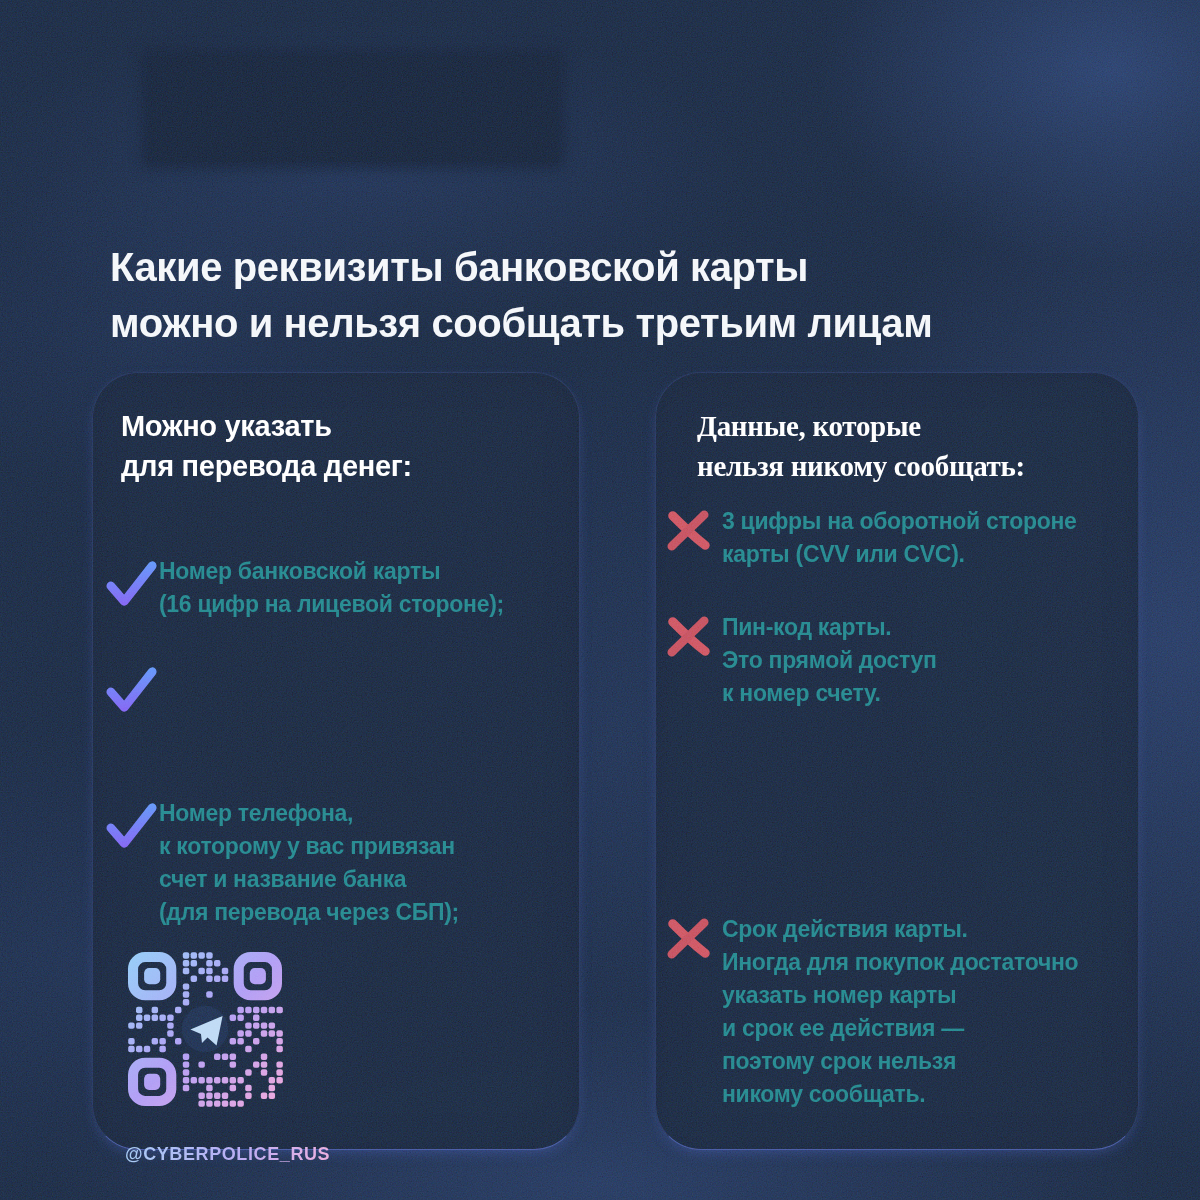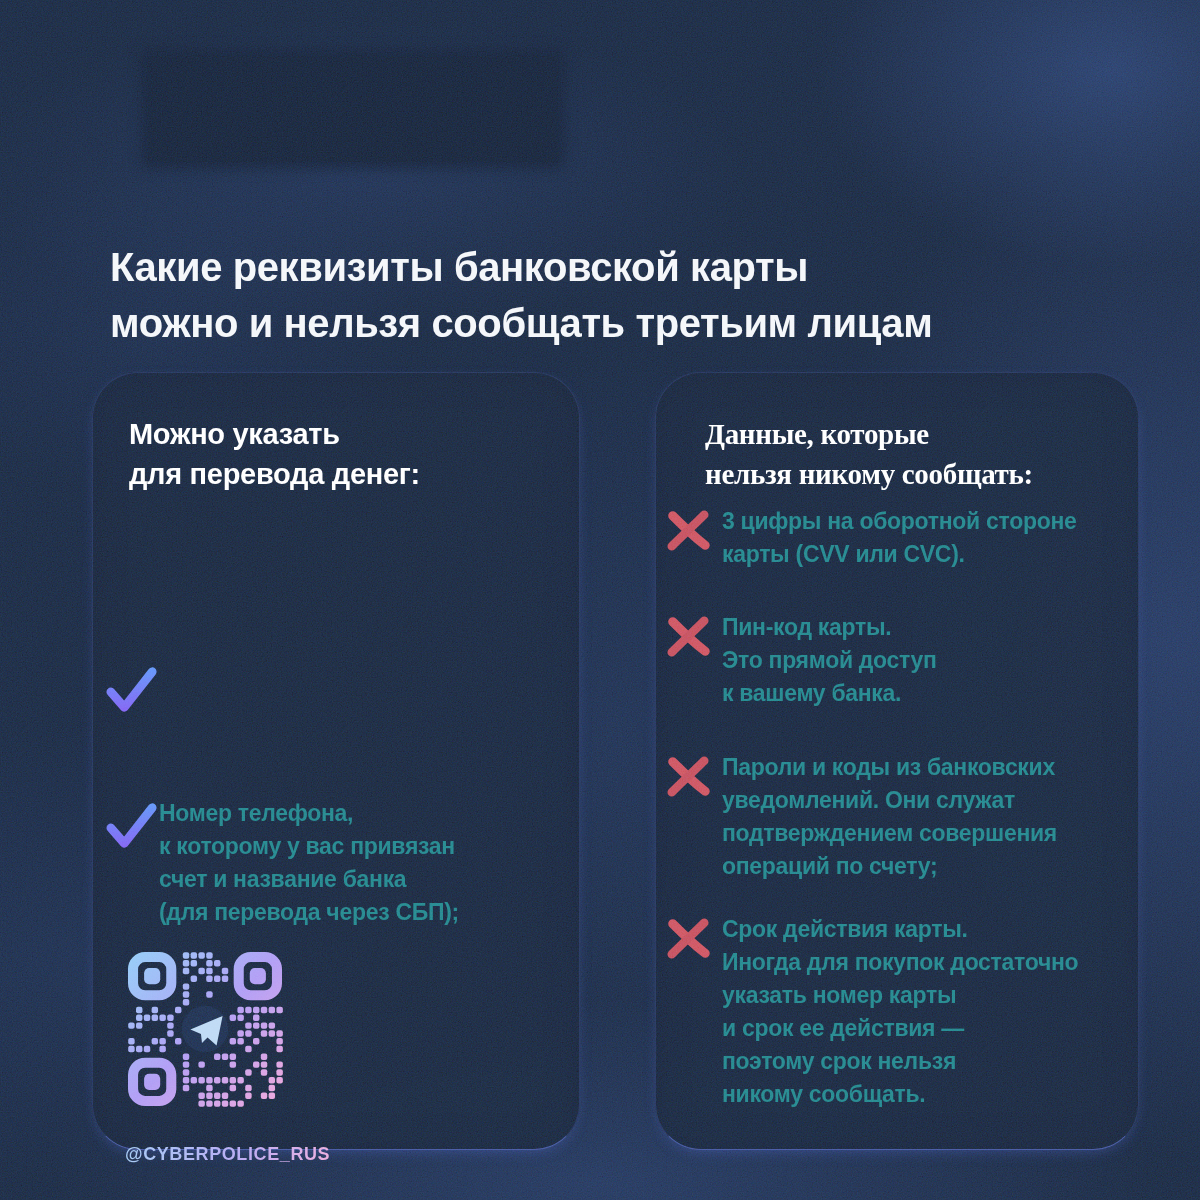--- a/index.html
+++ b/index.html
@@ -31,21 +31,21 @@
   .card{
     position:absolute;top:372px;height:776px;border-radius:46px;z-index:4;
     background:rgba(5,6,10,.93);
     border:1.5px solid rgba(72,86,190,.22);
     border-bottom-color:rgba(96,112,240,.55);
     box-shadow:0 5px 16px -6px rgba(70,92,235,.45), inset 0 0 30px rgba(0,0,2,.6);
   }
   .card-left{left:92px;width:486px;}
   .card-right{left:655px;width:482px;}
   .card h2{
-    position:absolute;margin:8px;top:33px;
+    position:absolute;margin:0;top:33px;
     font-size:29px;line-height:1.38;font-weight:700;letter-spacing:-.3px;
     color:#ffffff;white-space:pre-line;
   }
   .card-left h2{left:28px;}
   .card-right h2{left:41px;font-family:Liberation Serif, serif;}
   .item{position:absolute;left:0;right:4px;}
   .item .icon{position:absolute;top:4px;display:block;}
   .card-left  .item .icon{left:13px;}
   .card-right .item .icon{left:9px;}
   .item-text{
@@ -88,20 +88,29 @@
 
   <div class="redacted"></div>
 
   <h1 class="title">Какие реквизиты банковской карты
 можно и нельзя сообщать третьим лицам</h1>
 
   <section class="card card-left">
     <h2>Можно указать
 для перевода денег:</h2>
 
+    <div class="item" style="top:182px">
+      <span class="icon">
+        <svg width="52" height="50" viewBox="0 0 54 50">
+            <path d="M5 27 L19 43 L48 6" fill="none" stroke="url(#cg)" stroke-width="9" stroke-linecap="round" stroke-linejoin="round"></path>
+          </svg>
+      </span>
+      <div class="item-text">Номер банковской карты
+(16 цифр на лицевой стороне);</div>
+    </div>
 
     <div class="item" style="top:288px">
       <span class="icon">
         <svg width="52" height="50" viewBox="0 0 54 50">
             <path d="M5 27 L19 43 L48 6" fill="none" stroke="url(#cg)" stroke-width="9" stroke-linecap="round" stroke-linejoin="round"></path>
           </svg>
       </span>
     </div>
 
     <div class="item" style="top:424px">
@@ -262,35 +271,23 @@
 
     <div class="item" style="top:238px">
       <span class="icon">
         <svg width="46" height="42" viewBox="0 0 48 44">
             <path d="M8 7 C17 16 29 28 42 38" fill="none" stroke="#cb3a34" stroke-width="9.5" stroke-linecap="round"></path>
             <path d="M41 6 C31 16 18 28 7 39" fill="none" stroke="#c23530" stroke-width="9" stroke-linecap="round"></path>
           </svg>
       </span>
       <div class="item-text">Пин-код карты.
 Это прямой доступ
-к вашему банка.</div>
-    </div>
-
-    <div class="item" style="top:378px">
-      <span class="icon">
-        <svg width="46" height="42" viewBox="0 0 48 44">
-            <path d="M8 7 C17 16 29 28 42 38" fill="none" stroke="#cb3a34" stroke-width="9.5" stroke-linecap="round"></path>
-            <path d="M41 6 C31 16 18 28 7 39" fill="none" stroke="#c23530" stroke-width="9" stroke-linecap="round"></path>
-          </svg>
-      </span>
-      <div class="item-text">Пароли и коды из банковских
-уведомлений. Они служат
-подтверждением совершения
-операций по счету;</div>
-    </div>
+к номер счету.</div>
+    </div>
+
 
     <div class="item" style="top:540px">
       <span class="icon">
         <svg width="46" height="42" viewBox="0 0 48 44">
             <path d="M8 7 C17 16 29 28 42 38" fill="none" stroke="#cb3a34" stroke-width="9.5" stroke-linecap="round"></path>
             <path d="M41 6 C31 16 18 28 7 39" fill="none" stroke="#c23530" stroke-width="9" stroke-linecap="round"></path>
           </svg>
       </span>
       <div class="item-text">Срок действия карты.
 Иногда для покупок достаточно

